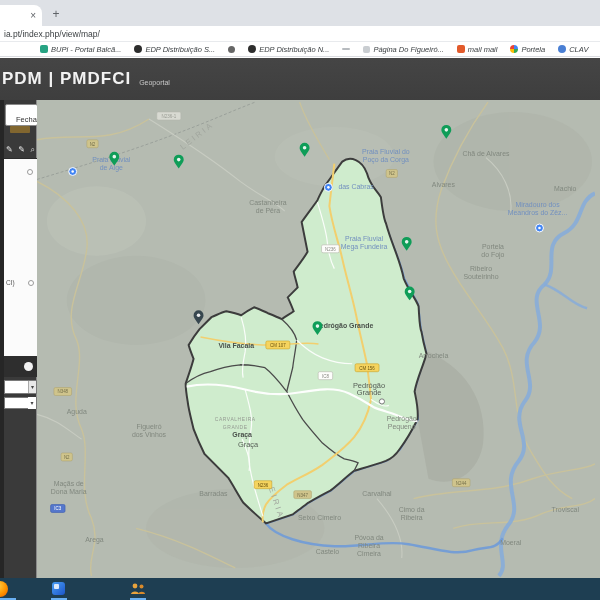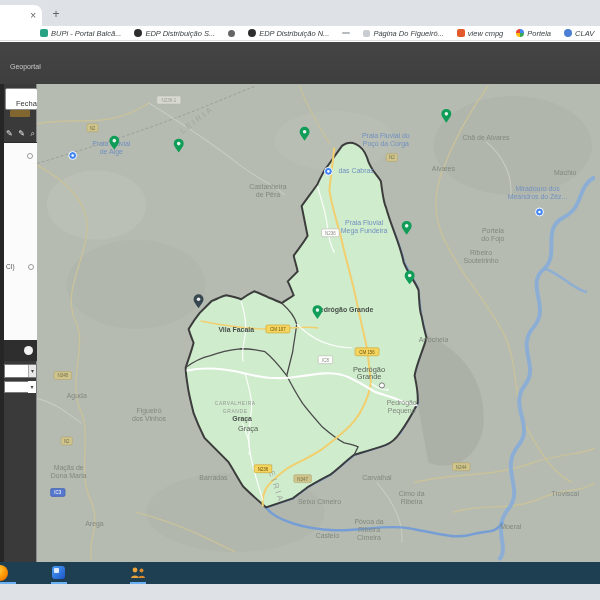--- a/index.html
+++ b/index.html
@@ -102,20 +102,23 @@
 <body>
 
 <div>
   <div class="tabstrip">
     <div class="tab">
       <span class="tab-title">MPI</span>
       <span class="tab-close">×</span>
     </div>
     <div class="newtab">+</div>
   </div>
+  <div class="addressbar">
+    <span class="url">ia.pt/index.php/view/map/</span>
+  </div>
   <div class="bookmarks" id="bookmarks-bar">
       <div class="bm">
         <span class="bmi ic-bupi"></span>
         <span class="bml">BUPi - Portal Balcã...</span>
       </div>
       <div class="bm">
         <span class="bmi ic-edp"></span>
         <span class="bml">EDP Distribuição S...</span>
       </div>
       <div class="bm">
@@ -127,34 +130,35 @@
       </div>
       <div class="bm">
         <span class="bmi ic-dash"></span>
       </div>
       <div class="bm">
         <span class="bmi ic-none"></span>
         <span class="bml">Página Do Figueiró...</span>
       </div>
       <div class="bm">
         <span class="bmi ic-mail"></span>
-        <span class="bml">view cmpg</span>
+        <span class="bml">mail mail</span>
       </div>
       <div class="bm">
         <span class="bmi ic-google"></span>
         <span class="bml">Portela</span>
       </div>
       <div class="bm">
         <span class="bmi ic-clav"></span>
         <span class="bml">CLAV</span>
       </div>
     </div>
 </div>
 
 <header>
+  <span class="app-title">PDM | PMDFCI</span>
   <span class="app-sub">Geoportal</span>
 </header>
 
 <div class="content">
 
   <aside class="sidebar">
     <button class="fechar">Fechar</button>
     <div class="side-hl"></div>
     <div class="tools" id="side-tools">
         <span class="tool">✎</span>

